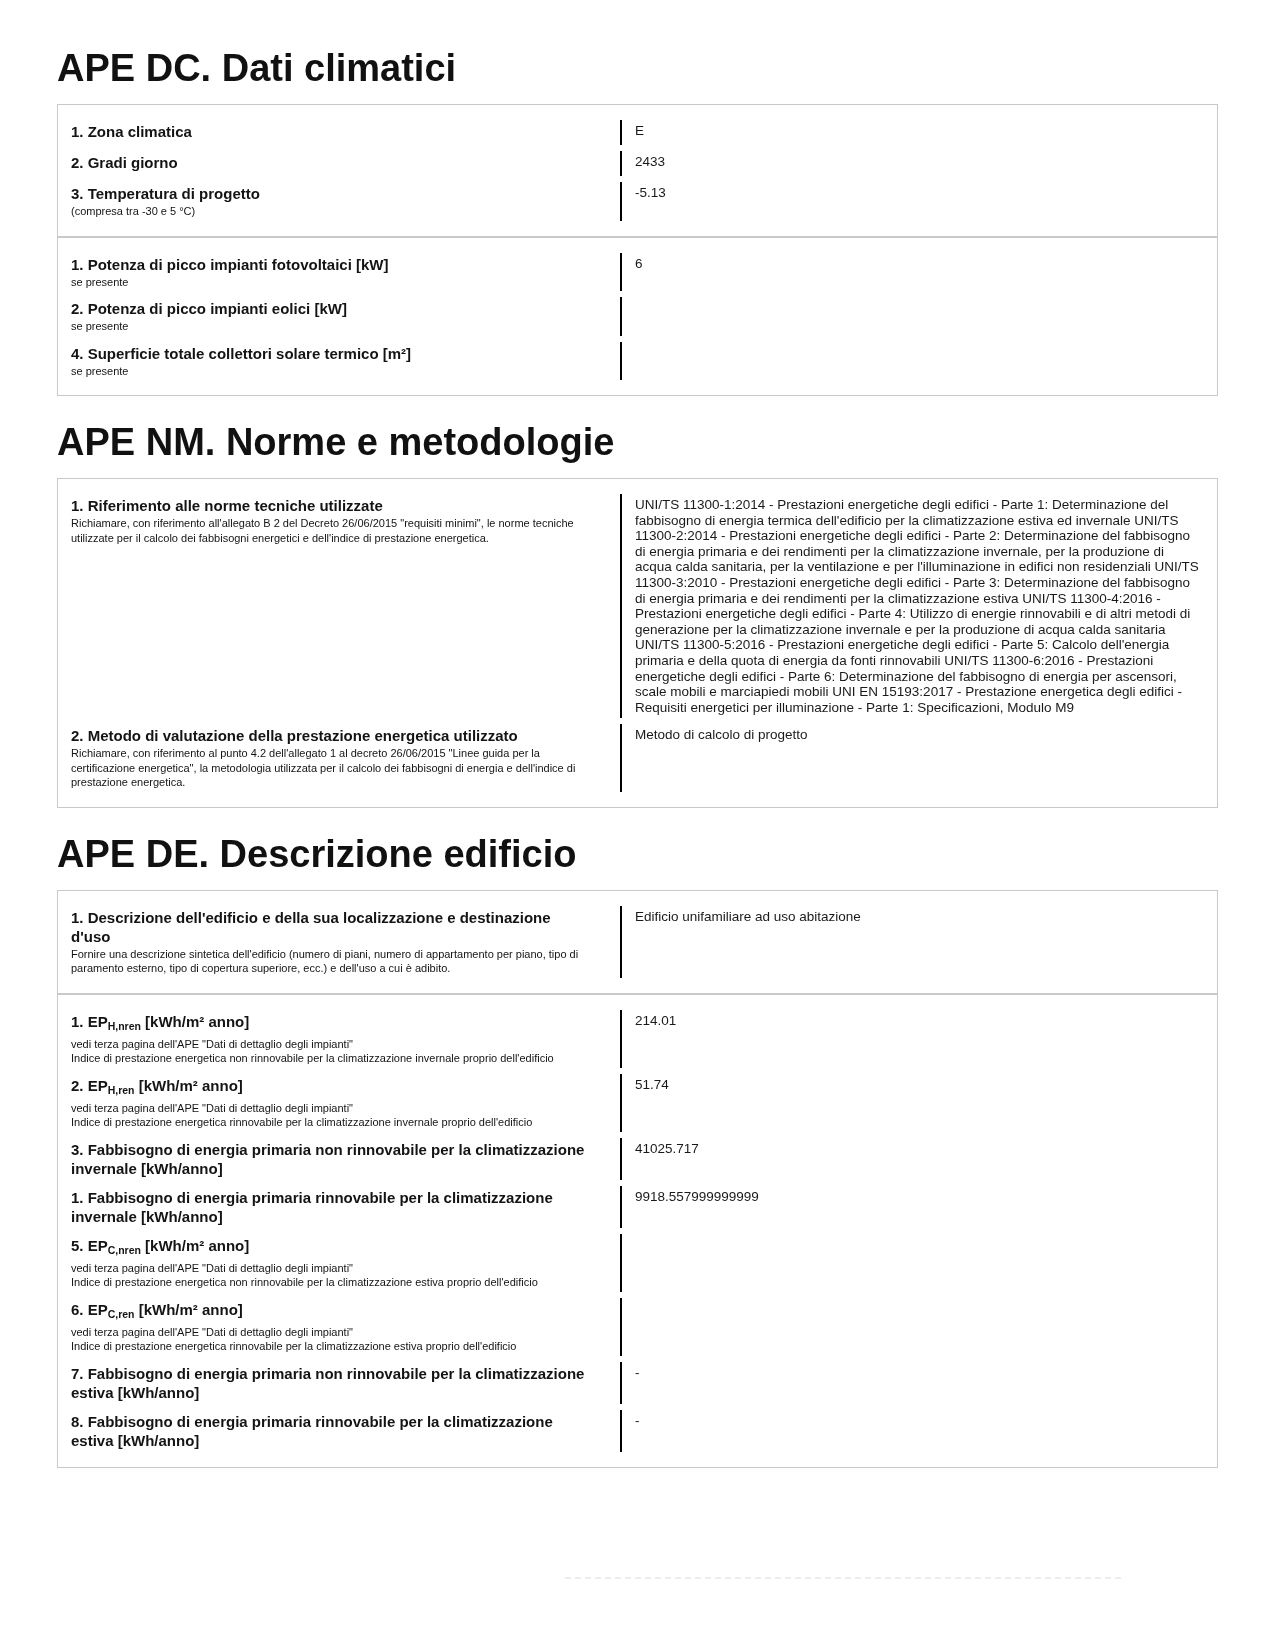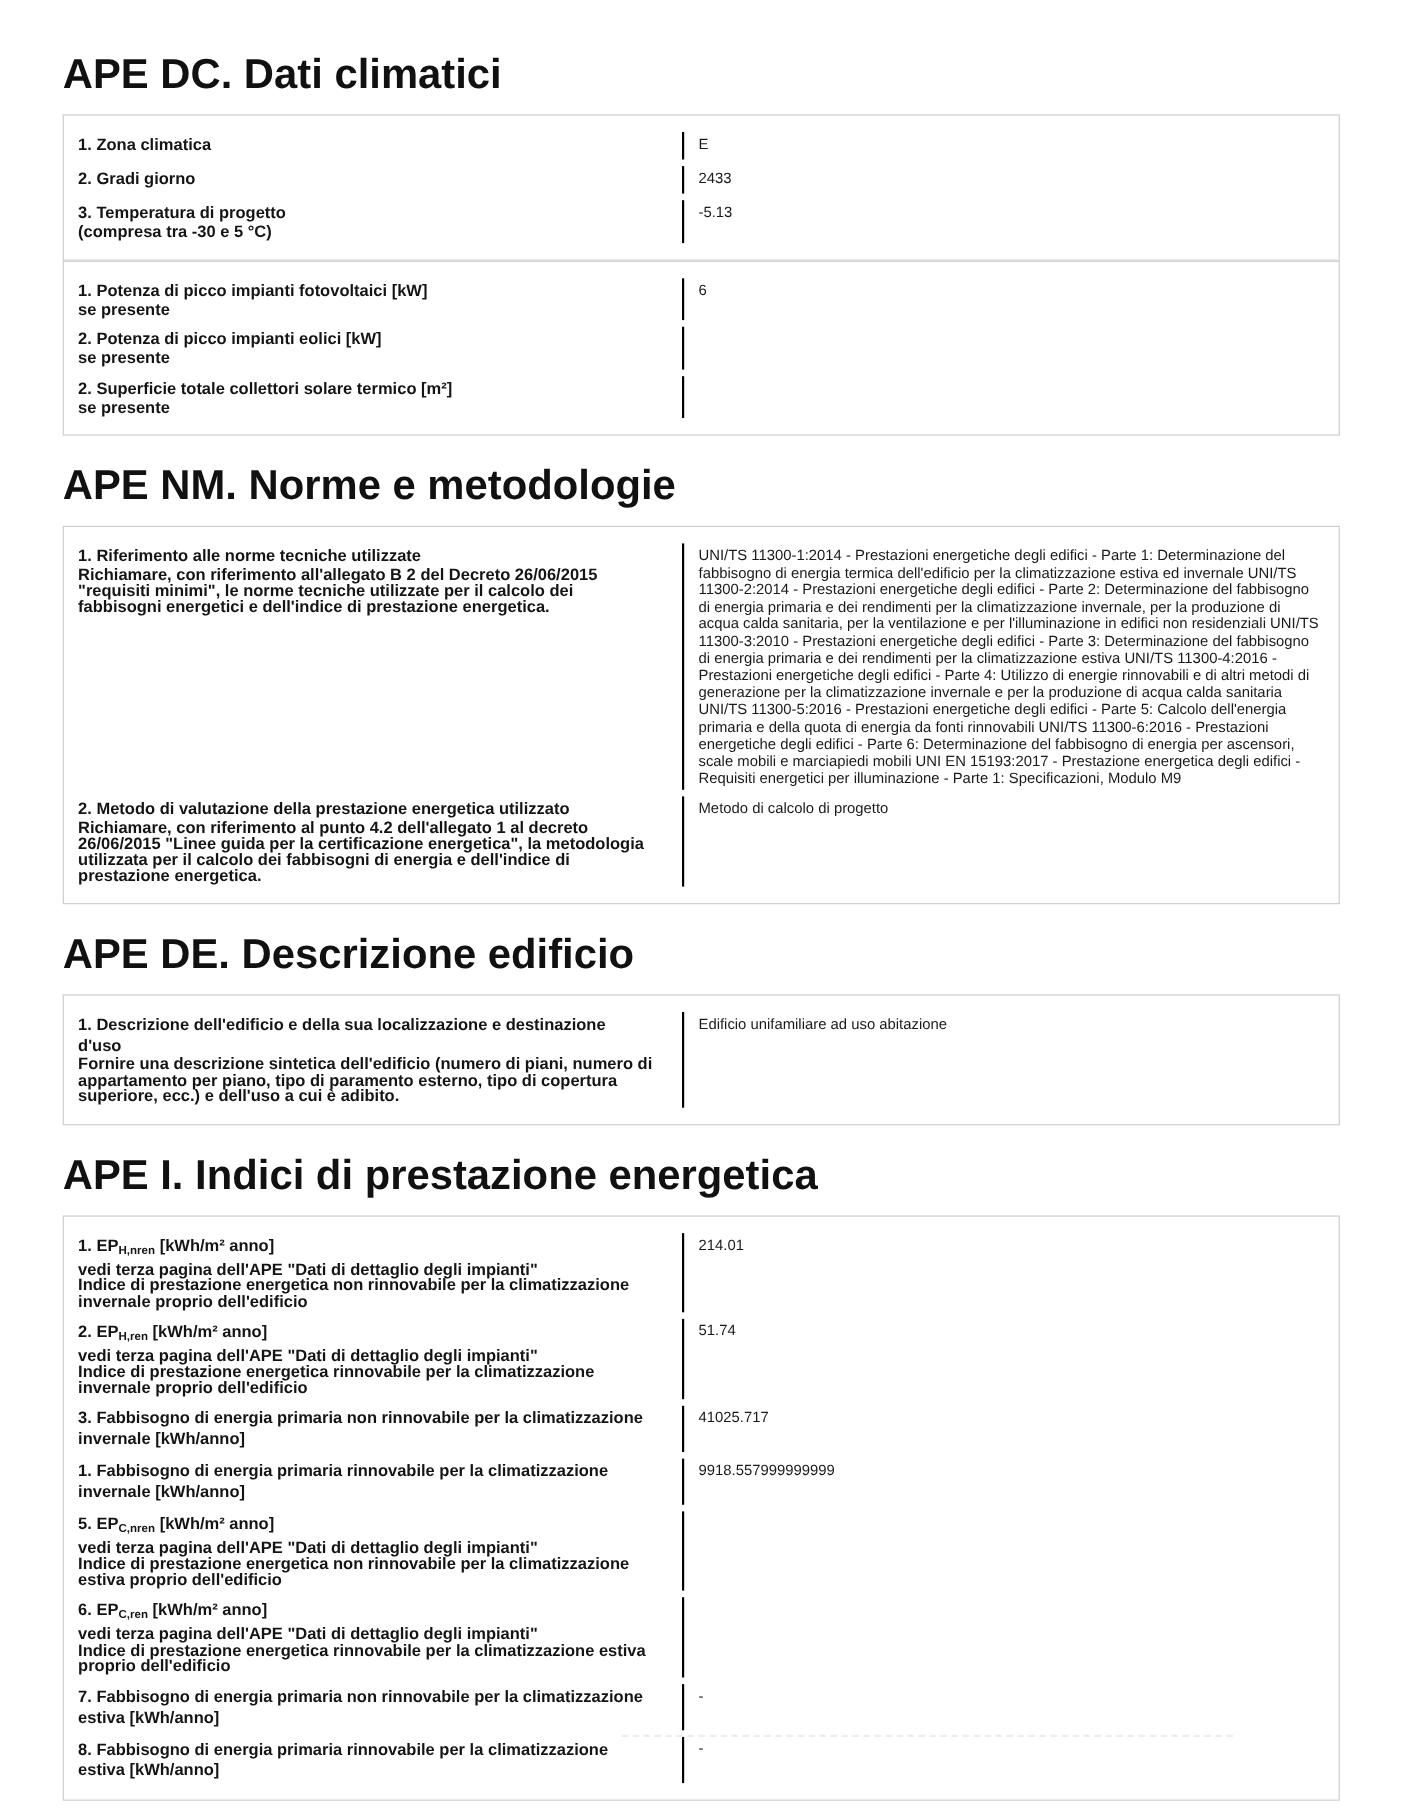--- a/index.html
+++ b/index.html
@@ -44,22 +44,22 @@
     flex: 0 0 562px;
     padding: 2px 26px 2px 13px;
   }
   .lbl {
     font-size: 15px;
     font-weight: bold;
     line-height: 19px;
     color: #141414;
   }
   .sub-lbl {
-    font-size: 15px;
-    font-weight: bold;
+    font-size: 11px;
+    font-weight: normal;
     line-height: 14.5px;
     margin-top: 1px;
     color: #141414;
   }
   .cell-value {
     flex: 1 1 auto;
     border-left: 2px solid #000000;
     padding: 3px 16px 3px 13px;
     font-size: 13.5px;
     line-height: 15.6px;
@@ -122,21 +122,21 @@
       </div>
       <div class="row">
         <div class="cell-label">
           <div class="lbl">2. Potenza di picco impianti eolici [kW]</div>
           <div class="sub-lbl">se presente</div>
         </div>
         <div class="cell-value"></div>
       </div>
       <div class="row">
         <div class="cell-label">
-          <div class="lbl">2. Superficie totale collettori solare termico [m²]</div>
+          <div class="lbl">4. Superficie totale collettori solare termico [m²]</div>
           <div class="sub-lbl">se presente</div>
         </div>
         <div class="cell-value"></div>
       </div>
     </div>
   </div>
 
   <div class="section">
     <h1 class="section-title">APE NM. Norme e metodologie</h1>
     <div class="ape-table">
@@ -164,21 +164,20 @@
         <div class="cell-label">
           <div class="lbl">1. Descrizione dell'edificio e della sua localizzazione e destinazione d'uso</div>
           <div class="sub-lbl">Fornire una descrizione sintetica dell'edificio (numero di piani, numero di appartamento per piano, tipo di paramento esterno, tipo di copertura superiore, ecc.) e dell'uso a cui è adibito.</div>
         </div>
         <div class="cell-value">Edificio unifamiliare ad uso abitazione</div>
       </div>
     </div>
   </div>
 
   <div class="section">
-    <h1 class="section-title">APE I. Indici di prestazione energetica</h1>
     <div class="ape-table">
 
       <div class="row">
         <div class="cell-label">
           <div class="lbl"><span>1. EP</span><sub class="ep-sub">H,nren</sub><span> [kWh/m² anno]</span></div>
           <div class="sub-lbl"><span>vedi terza pagina dell'APE "Dati di dettaglio degli impianti"</span><br><span>Indice di prestazione energetica non rinnovabile per la climatizzazione invernale proprio dell'edificio</span></div>
         </div>
         <div class="cell-value">214.01</div>
       </div>
 

